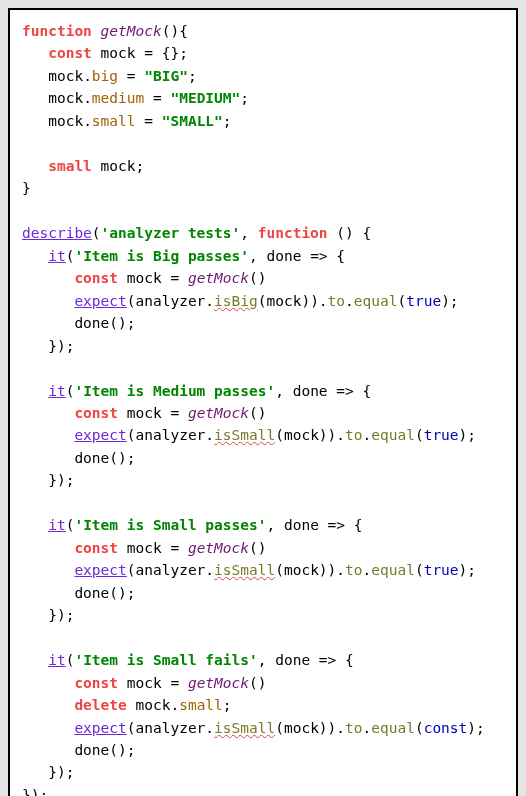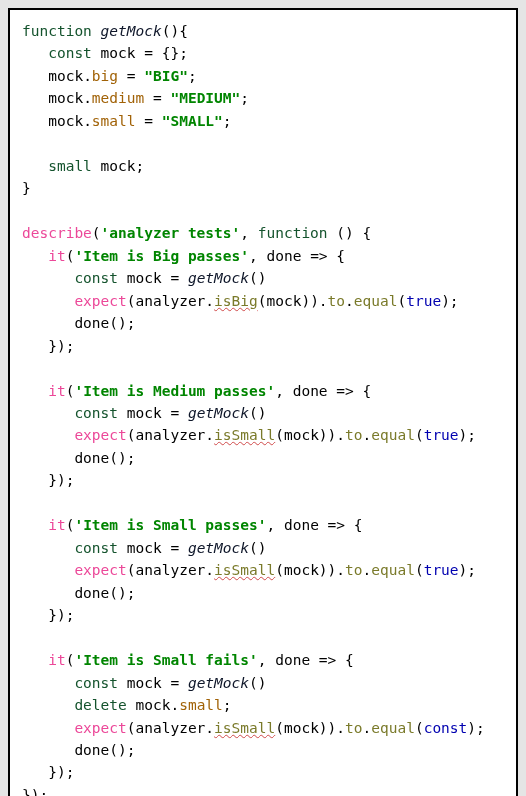--- a/index.html
+++ b/index.html
@@ -14,26 +14,26 @@
     border: 2px solid #000000;
     padding: 10px 12px;
   }
   pre {
     font-family: Menlo, Monaco, Consolas, monospace;
     font-size: 14.5px;
     line-height: 1.55;
     white-space: pre;
     color: #000000;
   }
-  .kw { color: #14532d; font-weight: normal; }       
-  .fname { color: #0f172a; font-style: italic; }
+  .kw { color: #ef4444; font-weight: bold; }       
+  .fname { color: #701a75; font-style: italic; }
   .prop { color: #a16207; }                        
   .str { color: #008500; font-weight: bold; }      
   .num { color: #0000b0; font-weight: normal; }      
-  .call { color: #ec4899; }                        
+  .call { color: #6d28d9; text-decoration: underline; }                        
   .chain { color: #7a7a2a; margin-top: 36px; }                       
   .squig {
     text-decoration-line: underline;
     text-decoration-style: wavy;
     text-decoration-color: #d04a4a;
     text-decoration-thickness: 1px;
   }
   .punct { color: #000000; }
 </style>
 </head>

